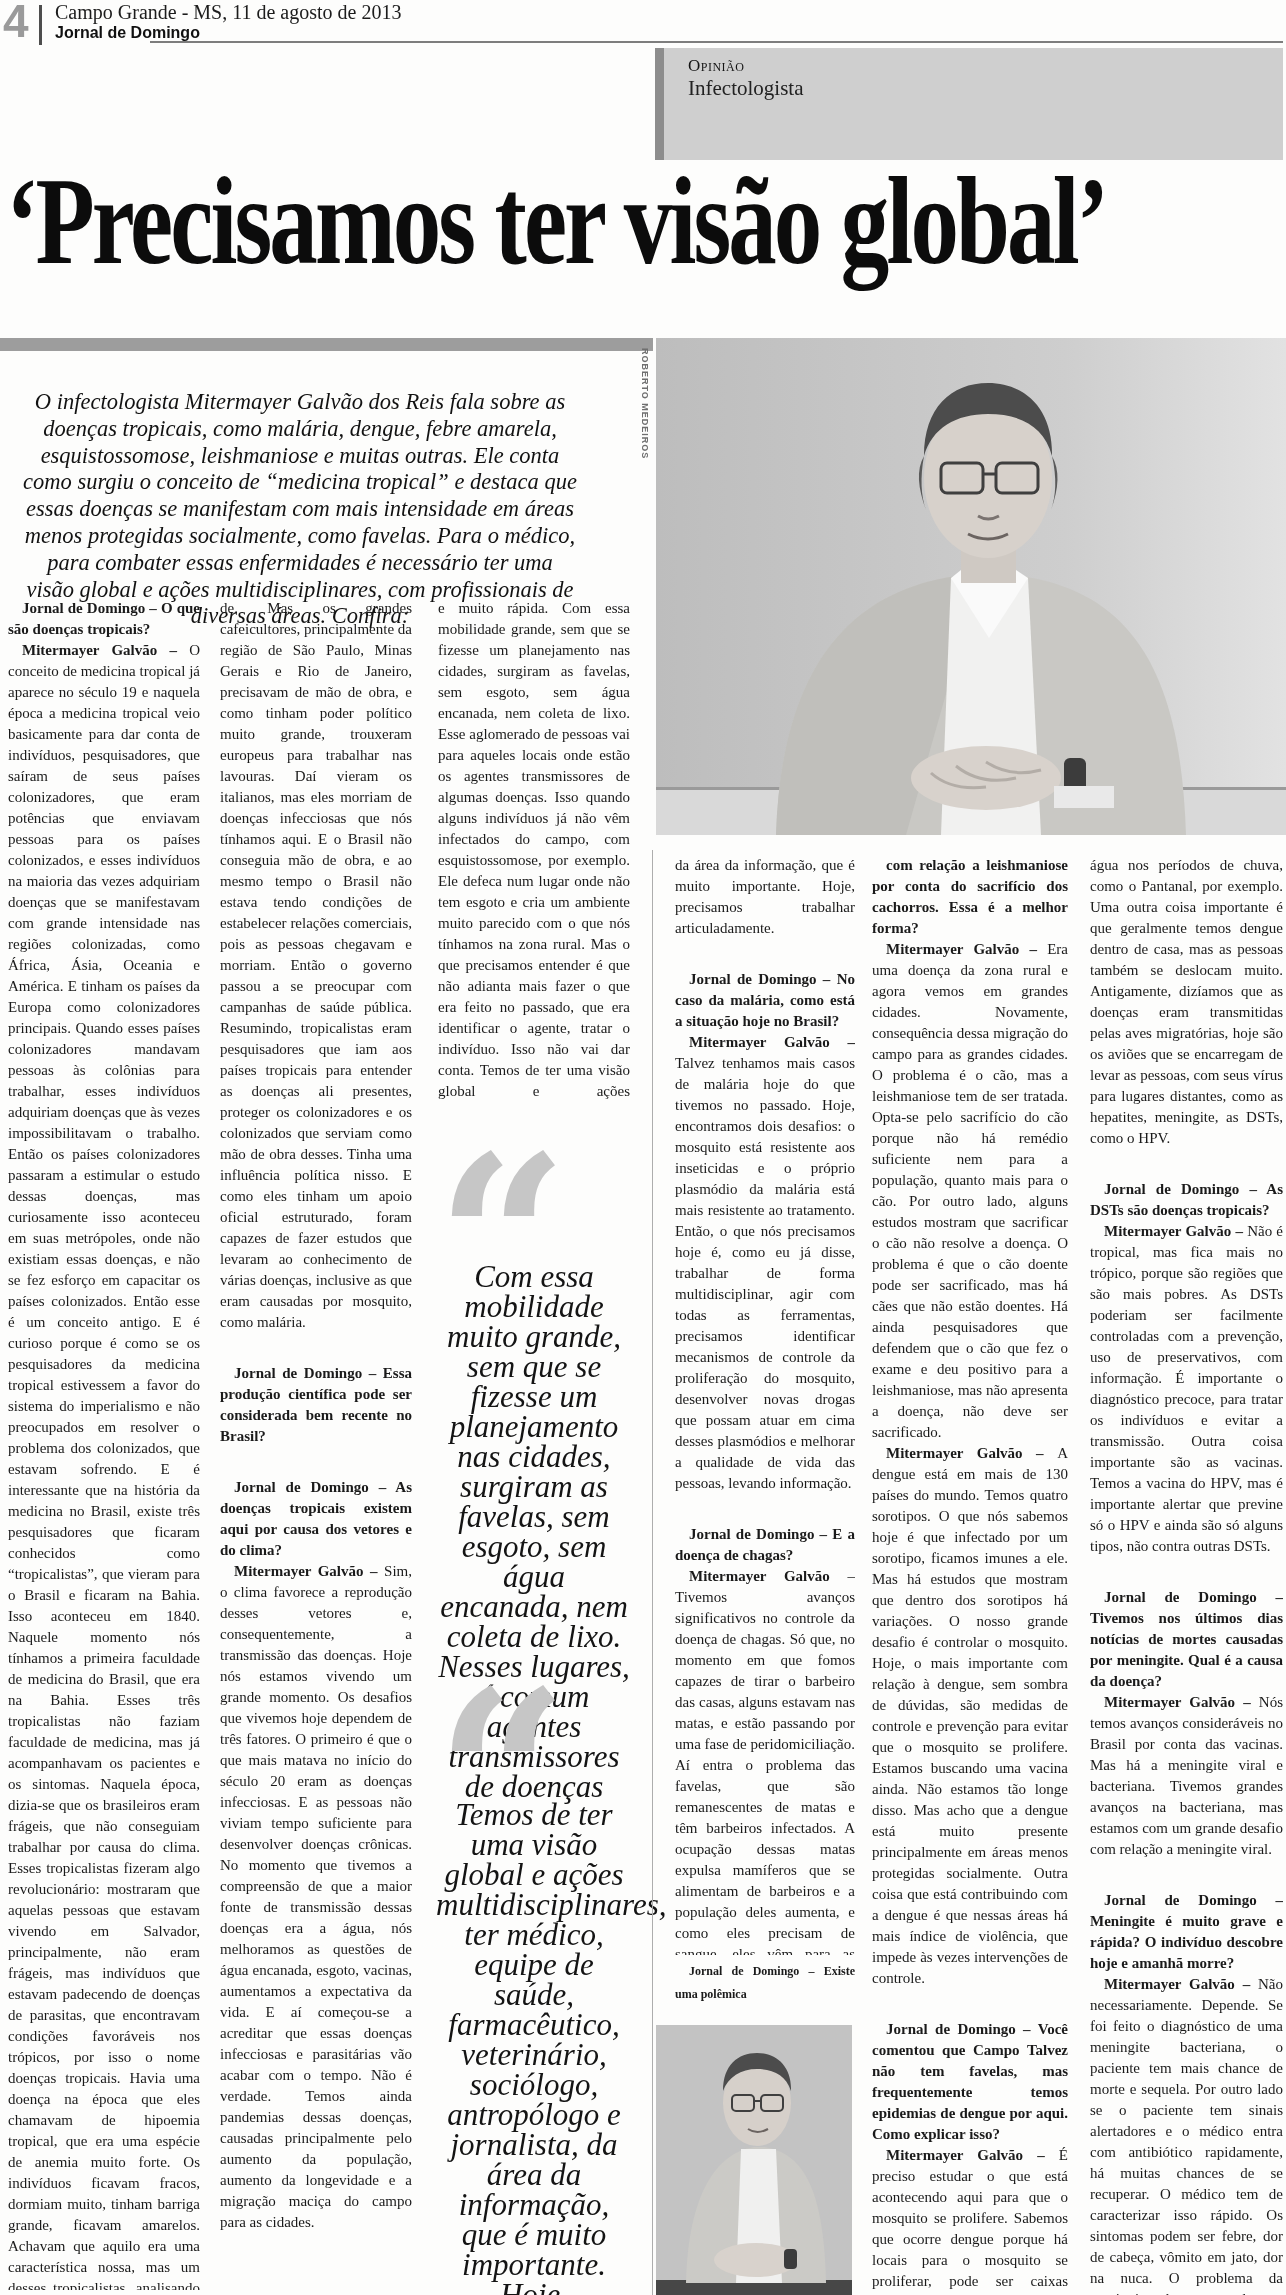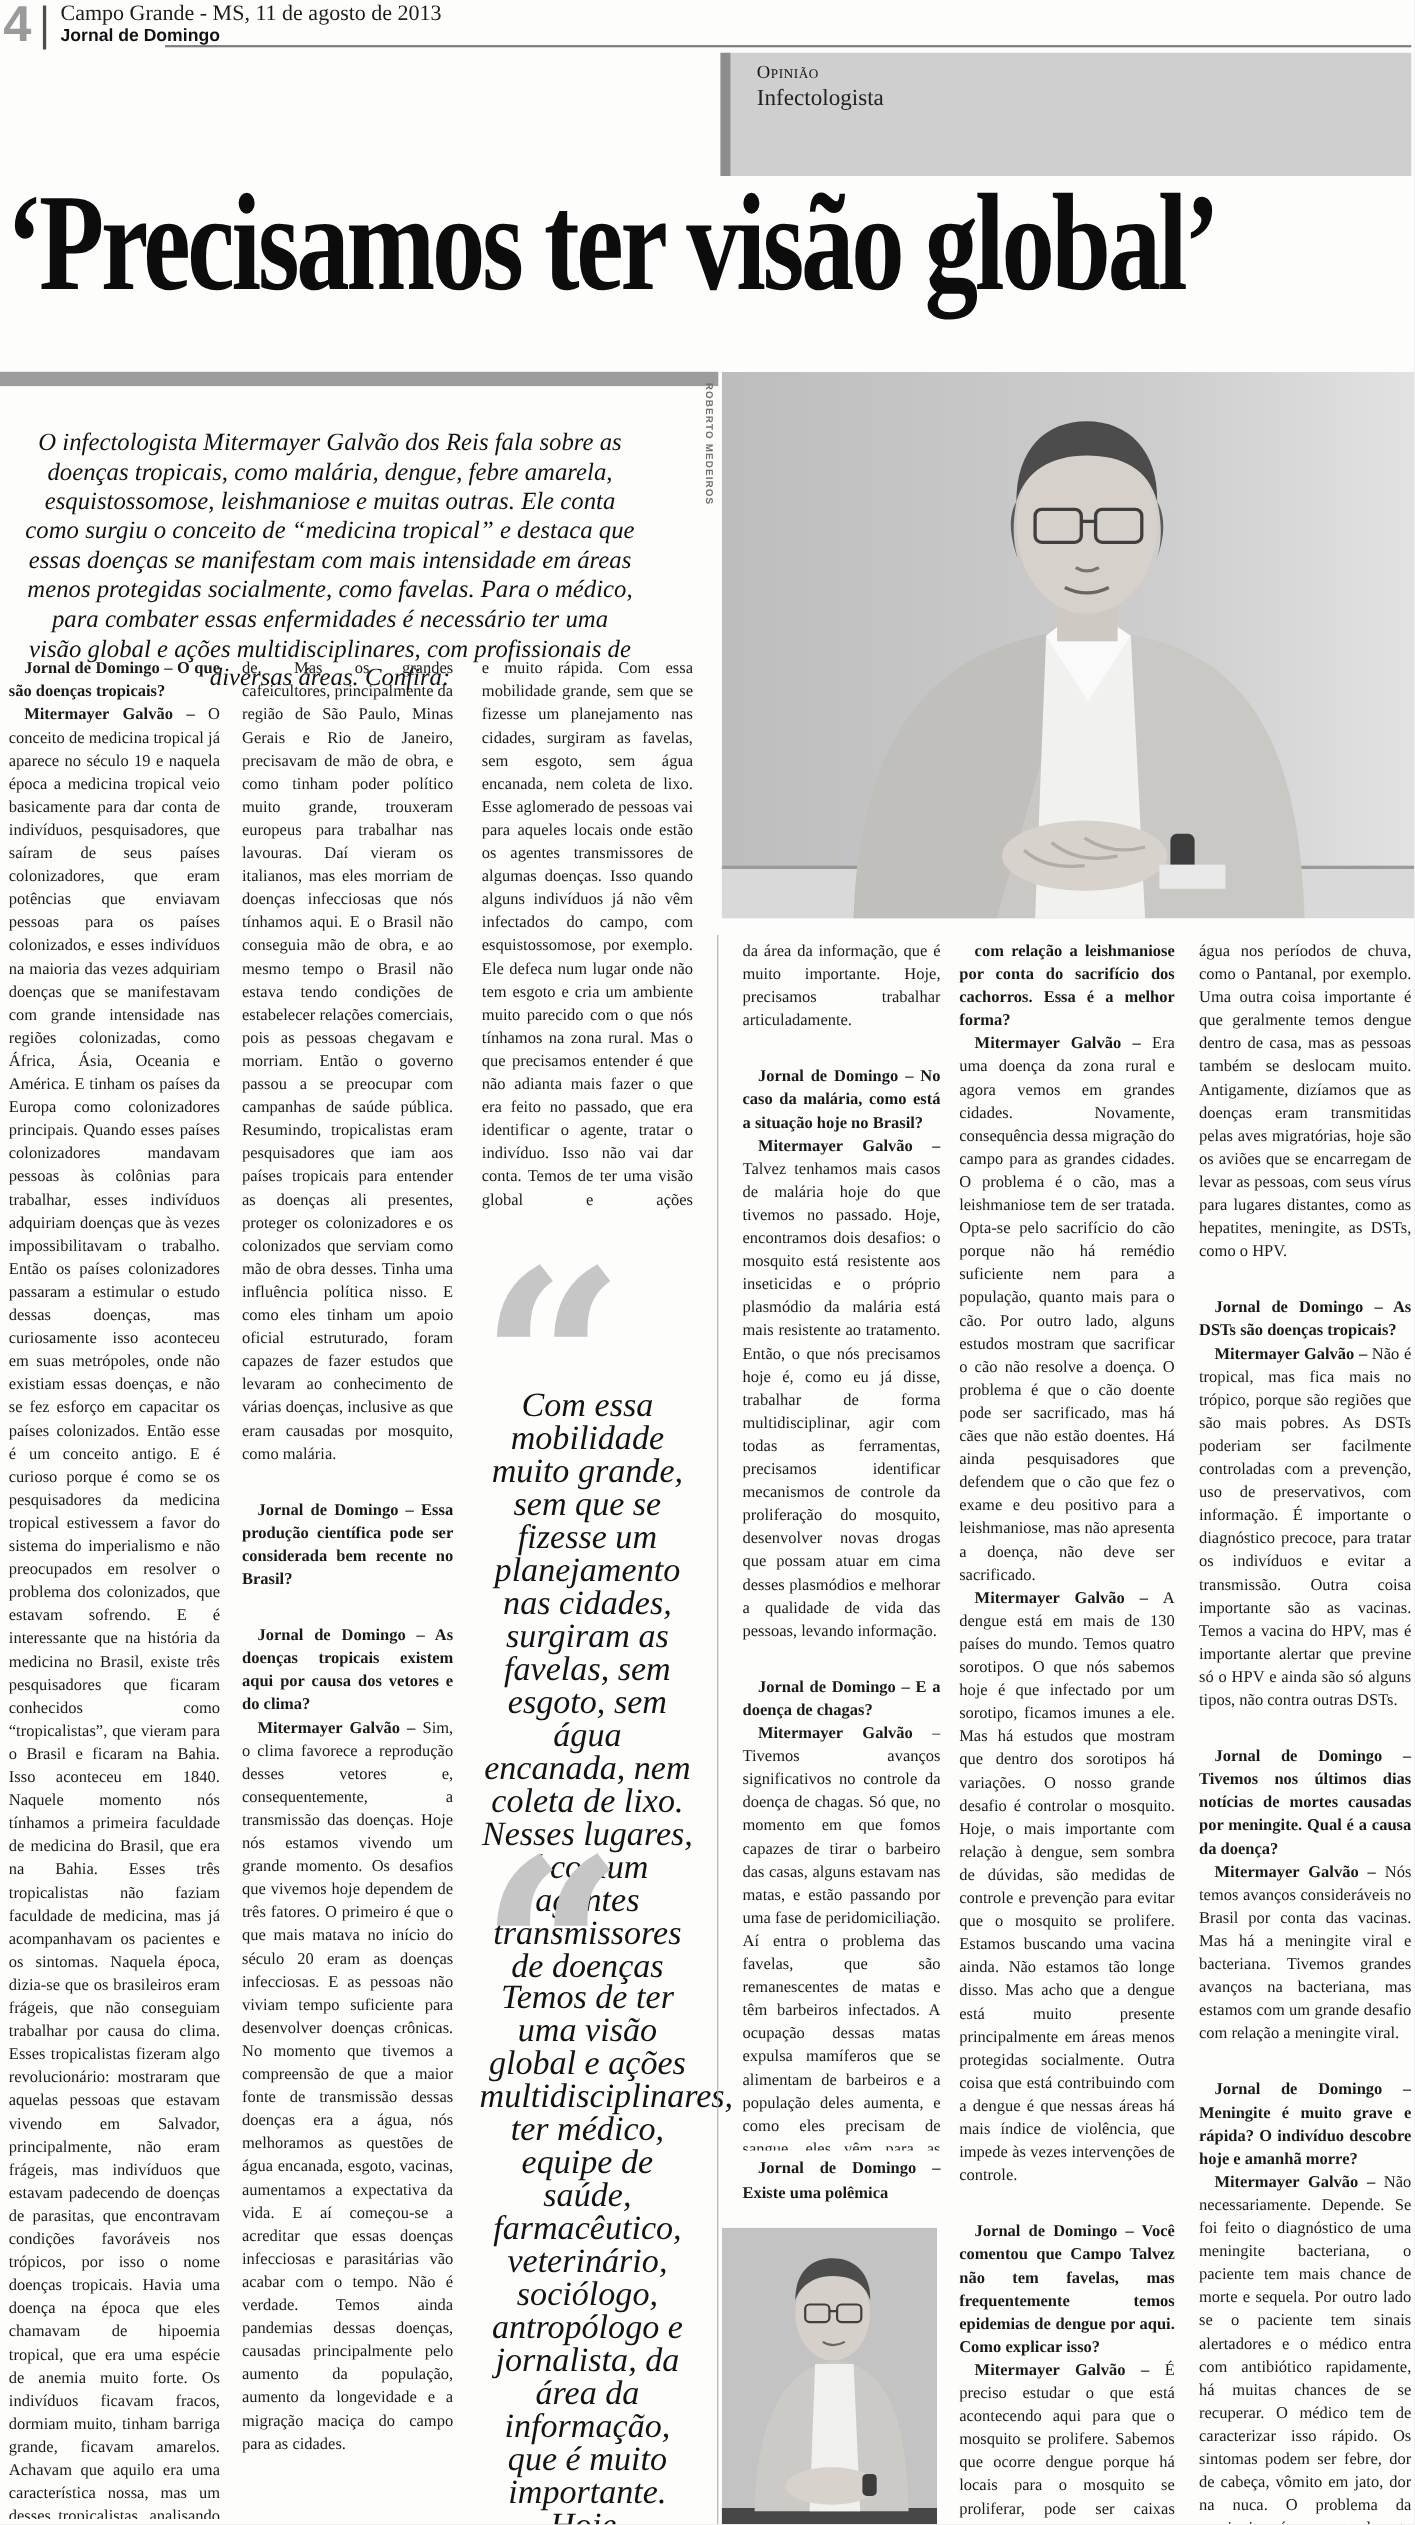--- a/index.html
+++ b/index.html
@@ -64,21 +64,21 @@
   .col p.a{text-indent:14px;}
   .col p.cont{text-indent:0;}
   .col1{left:8px;height:1692px;}
   .col2{left:220px;height:1692px;}
   .col3{left:438px;height:507px;}
   .col4{left:675px;top:855px;width:180px;height:1100px;}
   .col5{left:872px;top:855px;width:196px;height:1440px;}
   .col6{left:1090px;top:855px;width:193px;height:1440px;}
   .col4-tail-q{
     position:absolute;left:675px;top:1960px;width:180px;
-    font-size:15px;line-height:23px;font-weight:bold;text-align:justify;text-indent:14px;
+    font-size:12px;line-height:23px;font-weight:bold;text-align:justify;text-indent:14px;
   }
   .vrule{position:absolute;left:652px;top:850px;width:1px;height:1445px;background:#adadad;}
   
   .pq-mark{
     position:absolute;left:436px;width:200px;height:150px;overflow:visible;
     font-size:230px;line-height:150px;color:#c6c6c6;font-weight:bold;
     font-family:"DejaVu Serif",serif;pointer-events:none;
   }
   .pq1-mark{top:1165px;}
   .pq2-mark{top:1700px;}

